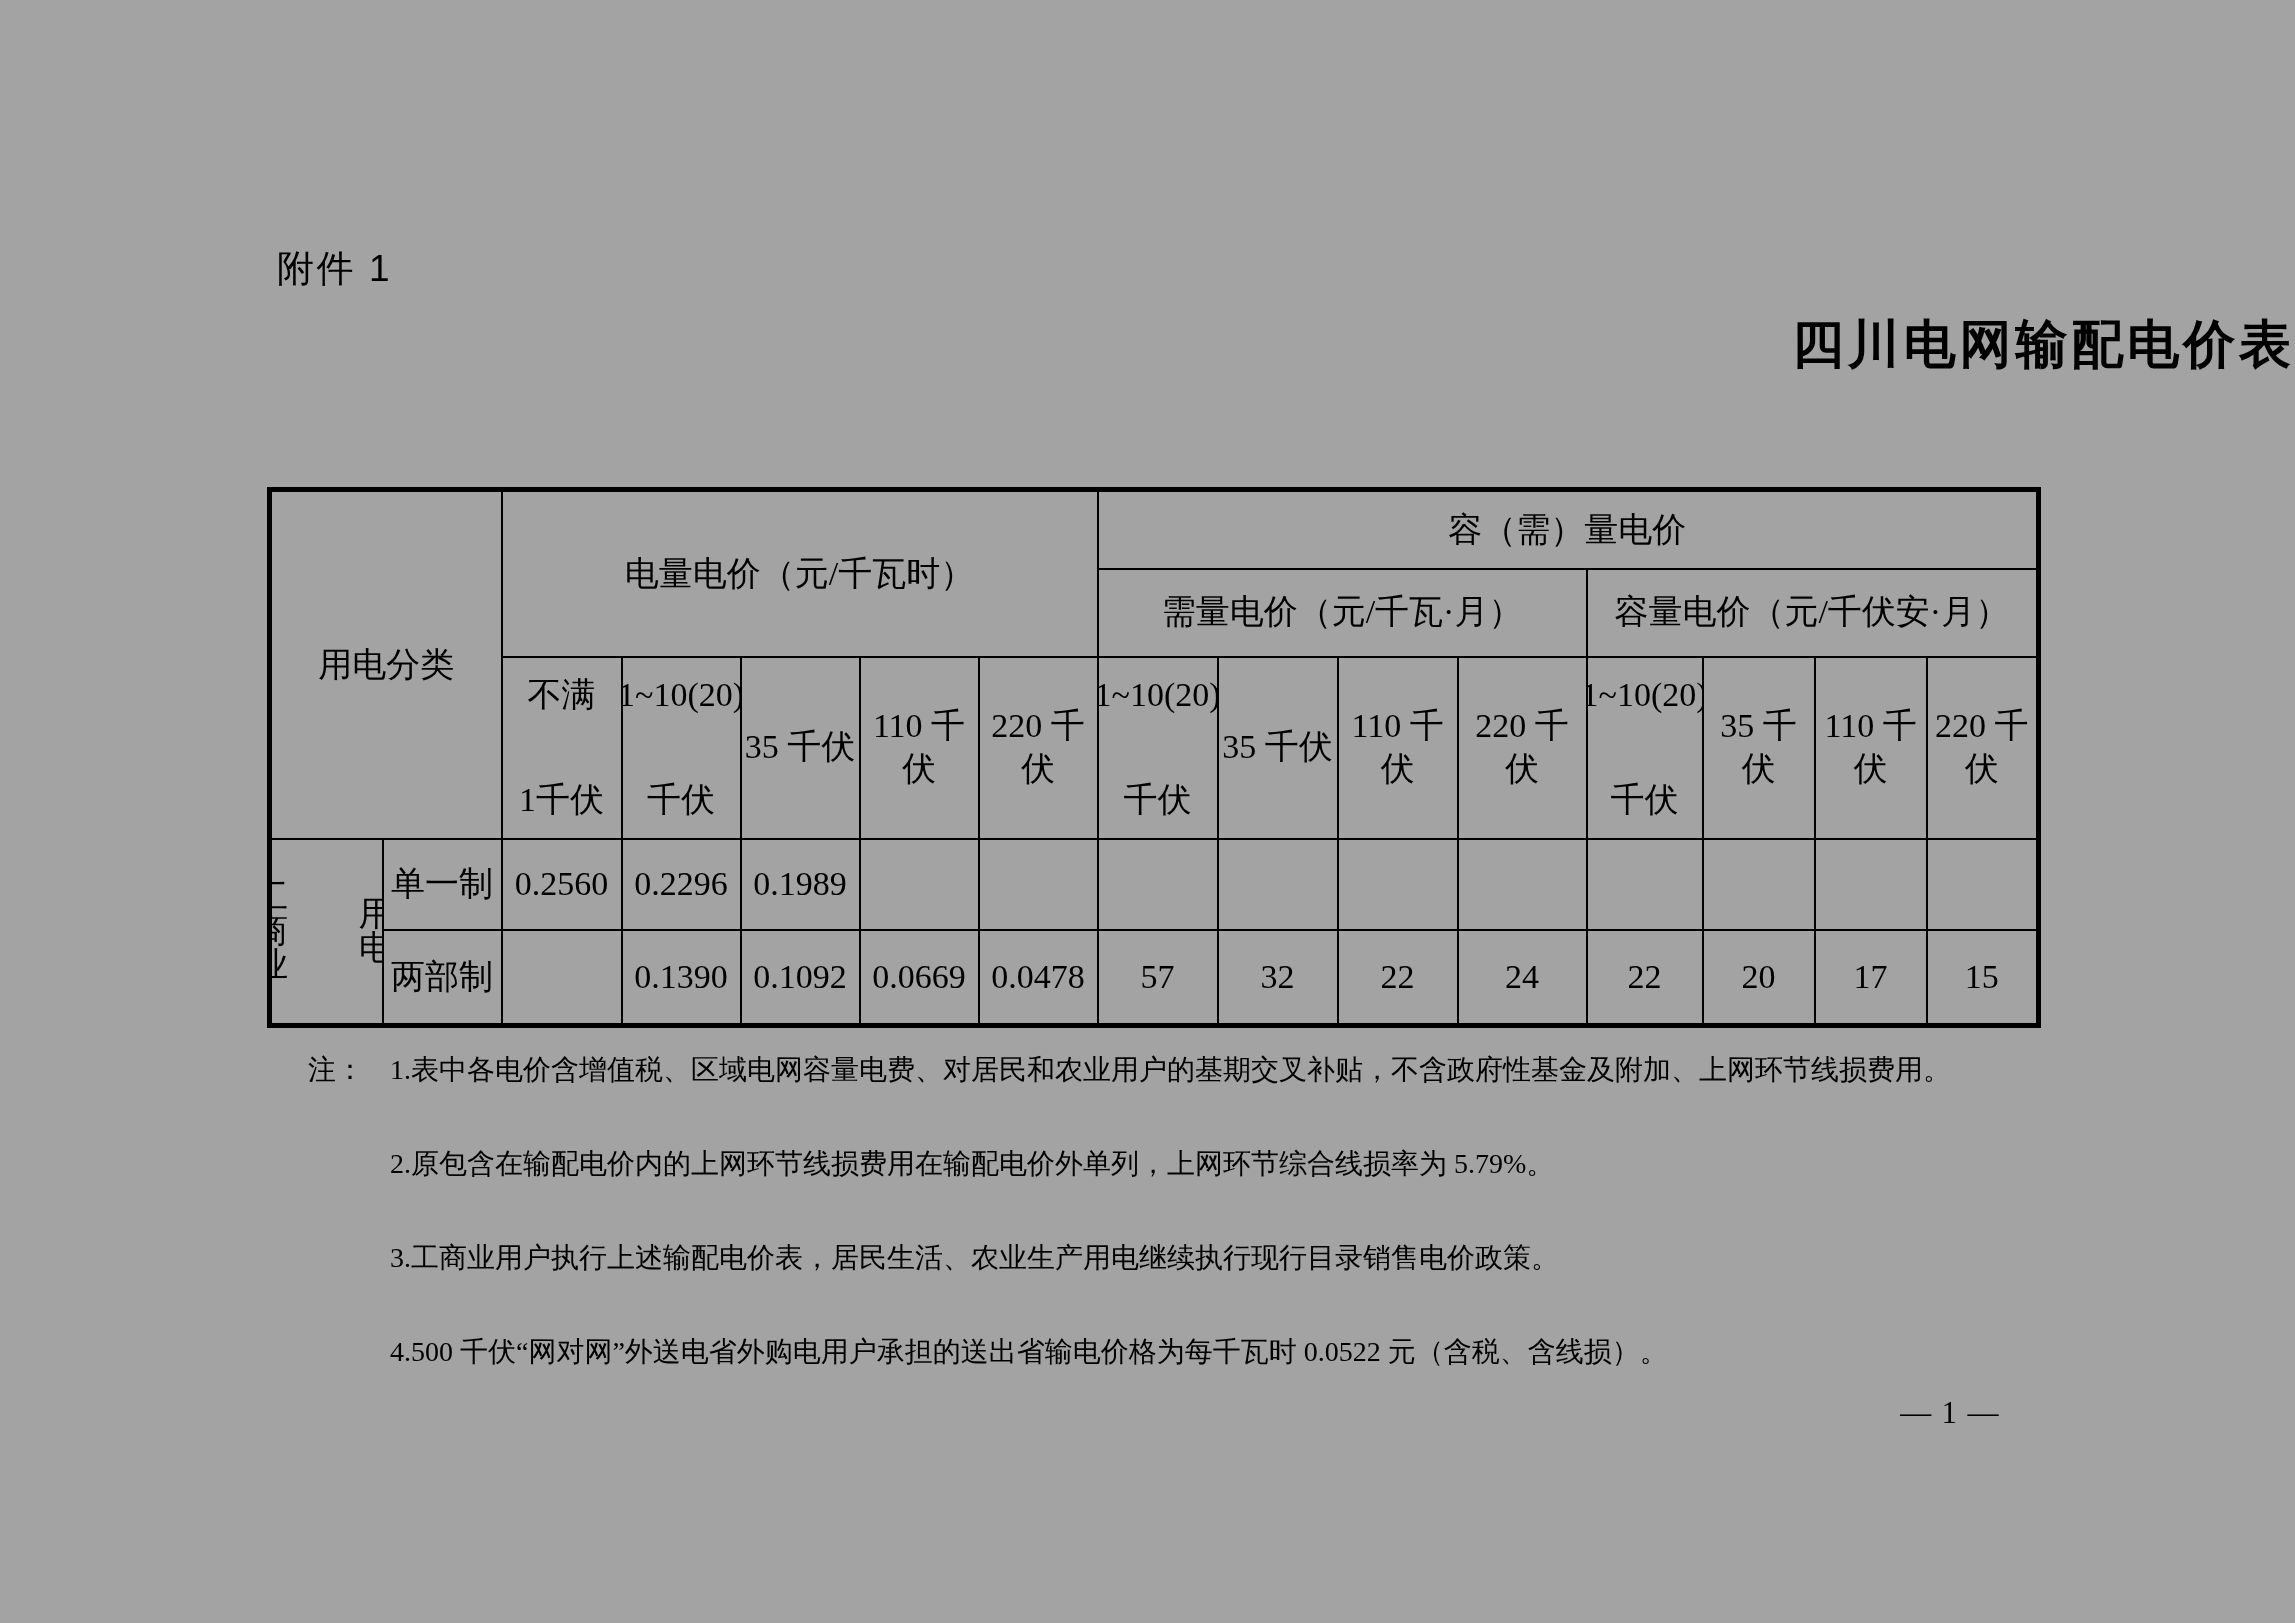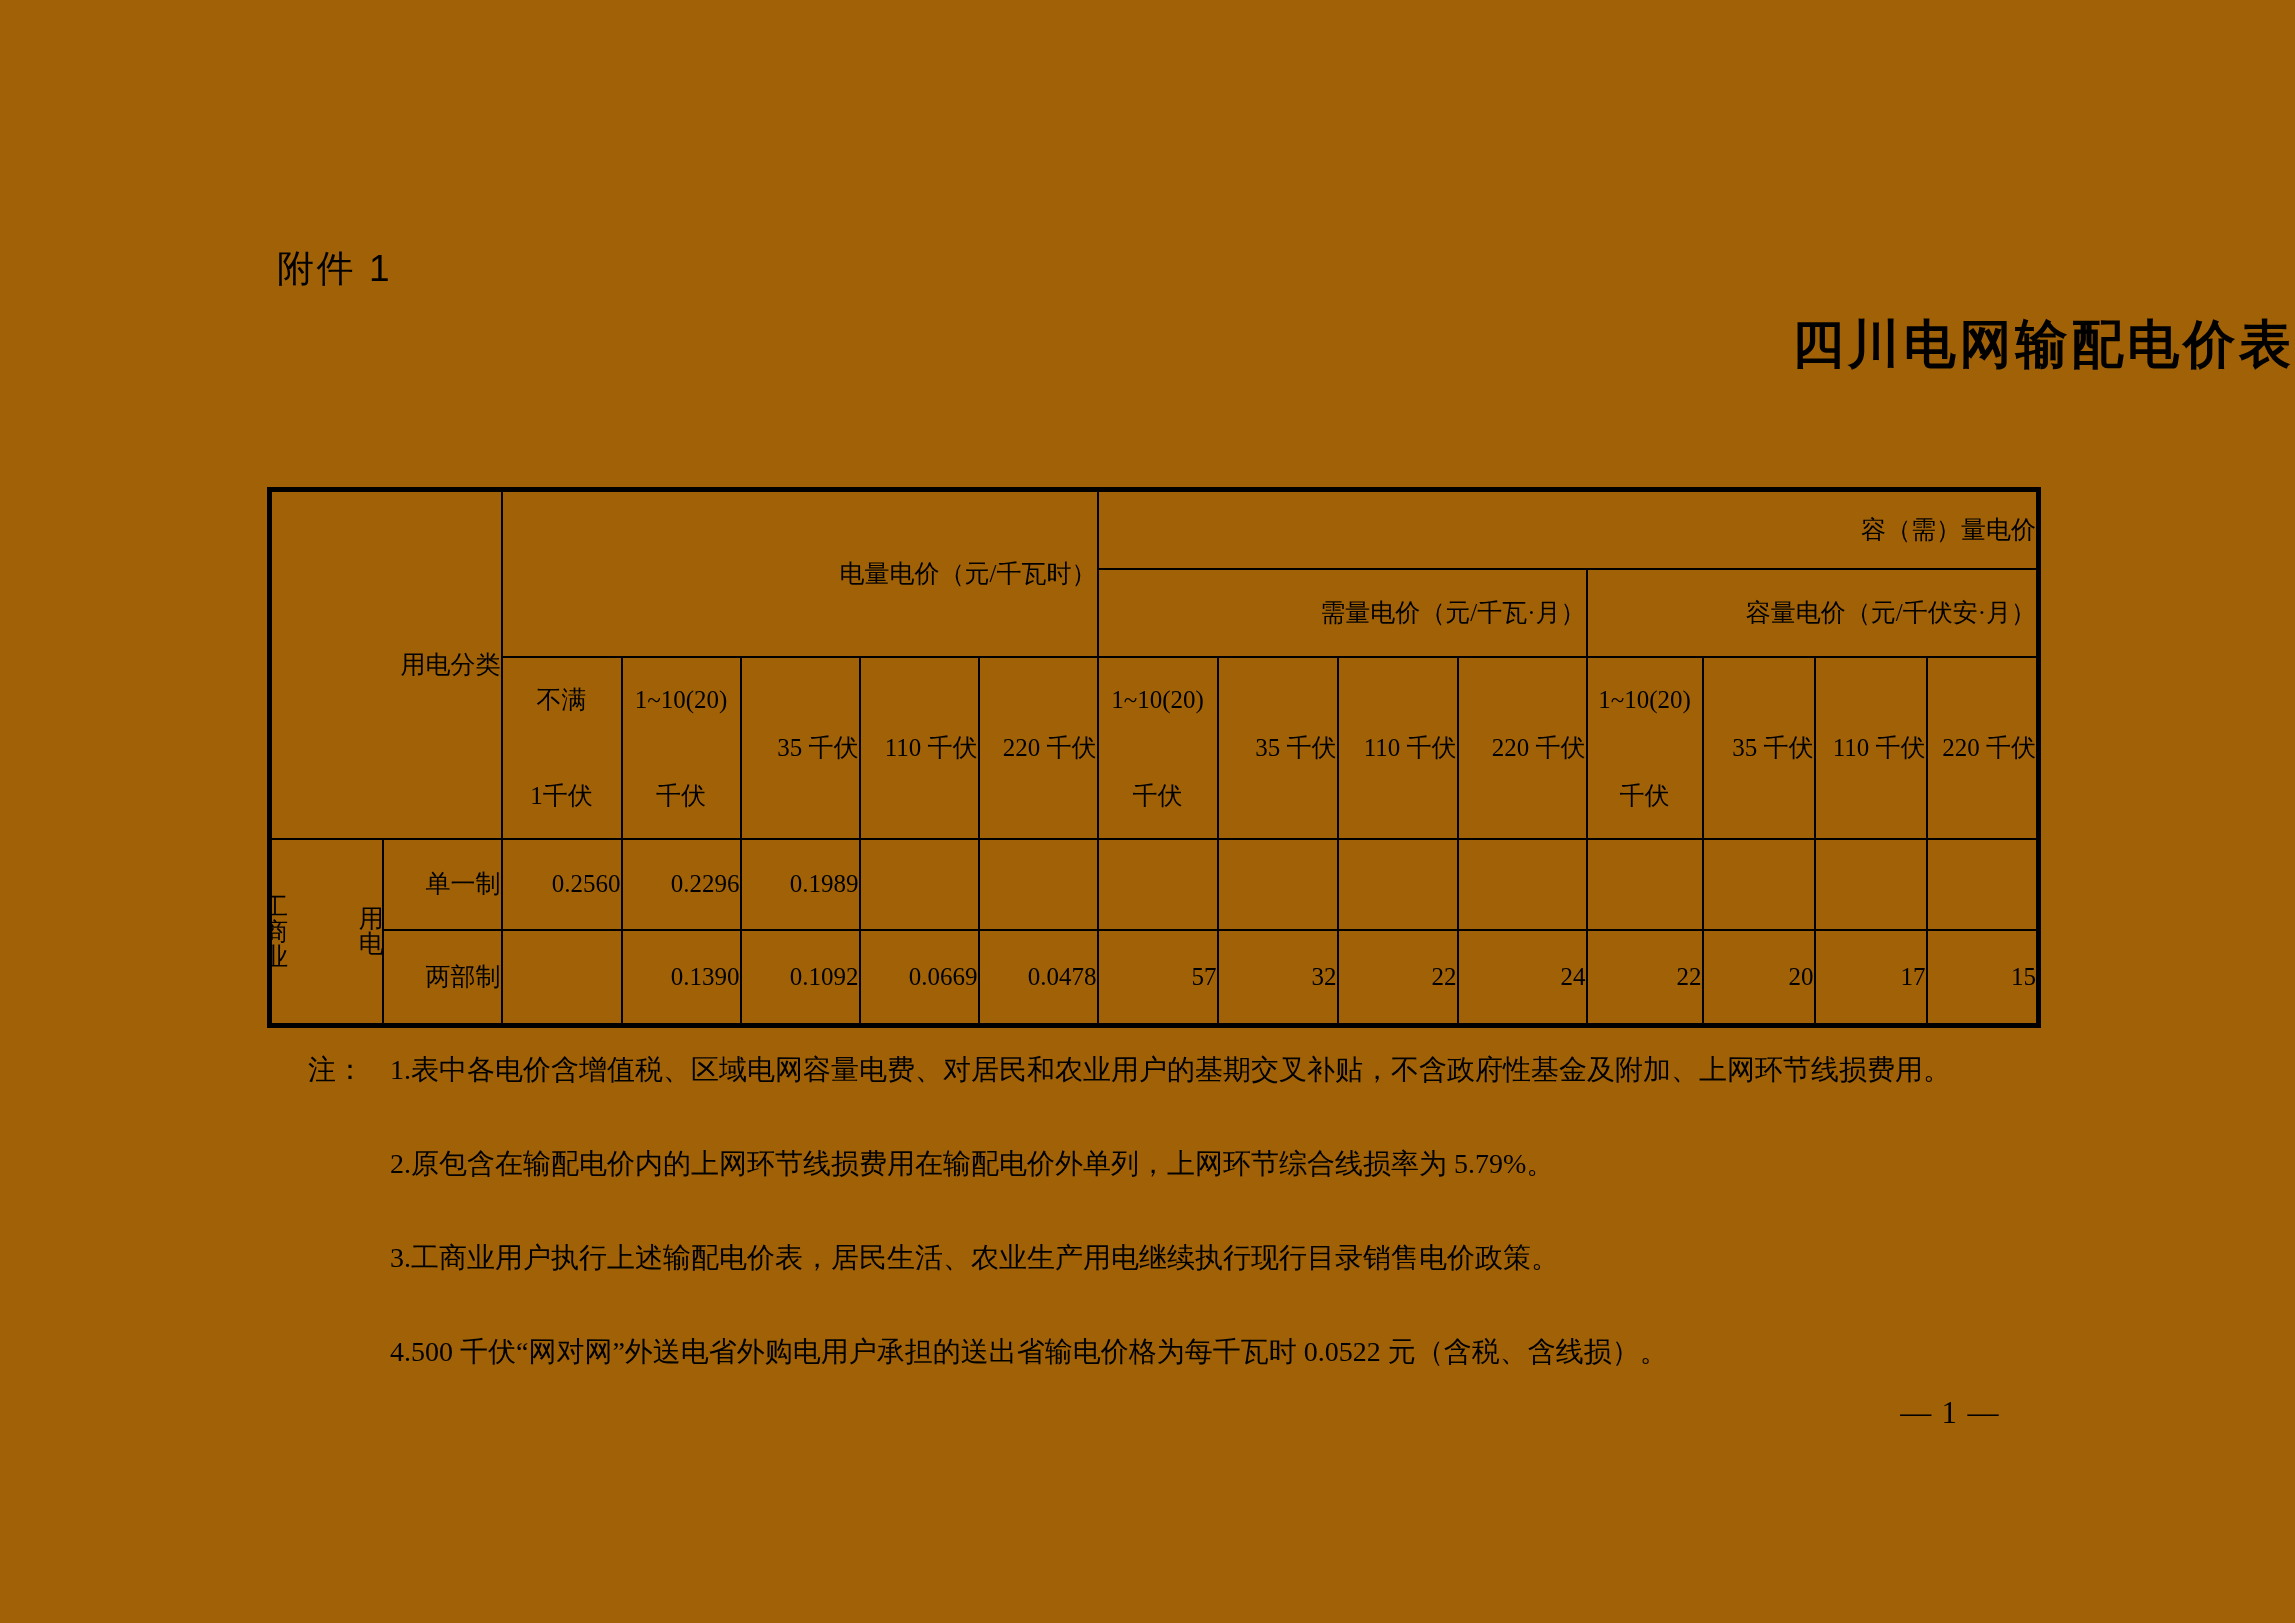--- a/index.html
+++ b/index.html
@@ -4,21 +4,21 @@
 <style>
   html, body {
     margin: 0;
     padding: 0;
     background: #ffffff;
   }
   .page {
     position: relative;
     width: 2295px;
     height: 1623px;
-    background: #a16207;
+    background: #a3a3a3;
     color: #000000;
     font-family: "Liberation Serif", "DejaVu Serif", serif;
     overflow: hidden;
   }
   .attachment {
     position: absolute;
     left: 277px;
     top: 247px;
     font-family: "Liberation Sans", "DejaVu Sans", sans-serif;
     font-size: 37px;
@@ -41,24 +41,24 @@
     position: absolute;
     left: 267px;
     top: 487px;
     width: 1768px;
     border-collapse: collapse;
     table-layout: fixed;
     border: 5.2px solid #000;
   }
   table.tariff td {
     border: 2.6px solid #000;
-    text-align: right;
+    text-align: center;
     vertical-align: middle;
     padding: 0;
-    font-size: 25px;
+    font-size: 34px;
     line-height: 1.25;
     overflow: hidden;
   }
   tr.h1 { height: 79px; }
   tr.h2 { height: 88px; }
   tr.h3 { height: 182px; }
   tr.d1 { height: 91px; }
   tr.d2 { height: 96px; }
   td.bb-thick  { border-bottom-width: 5.9px; }   
   td.bb-sep    { border-bottom-width: 6.5px; }  

